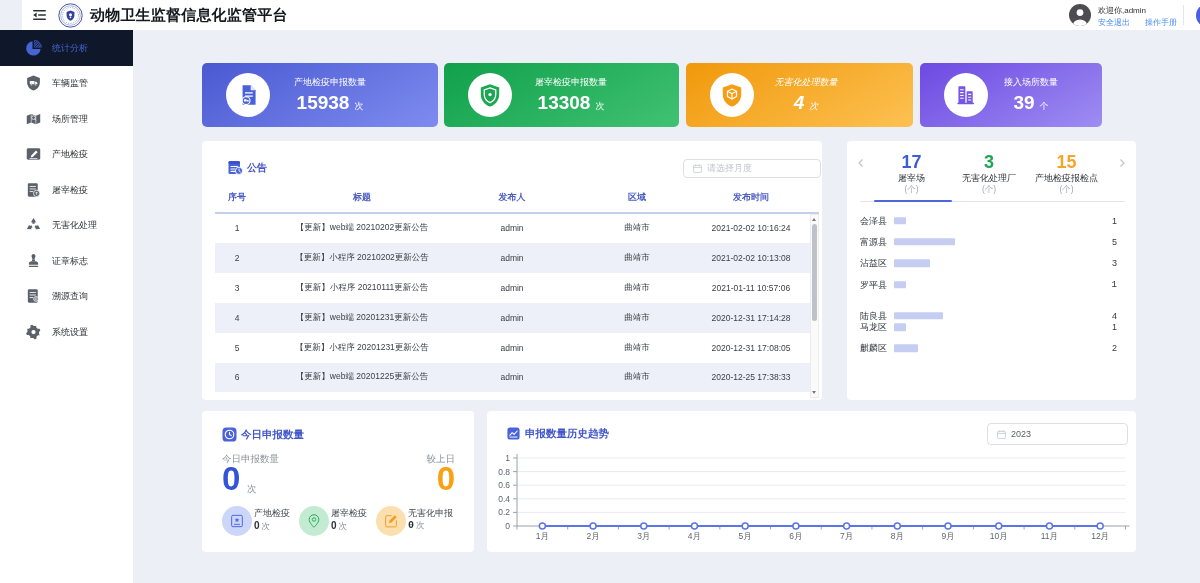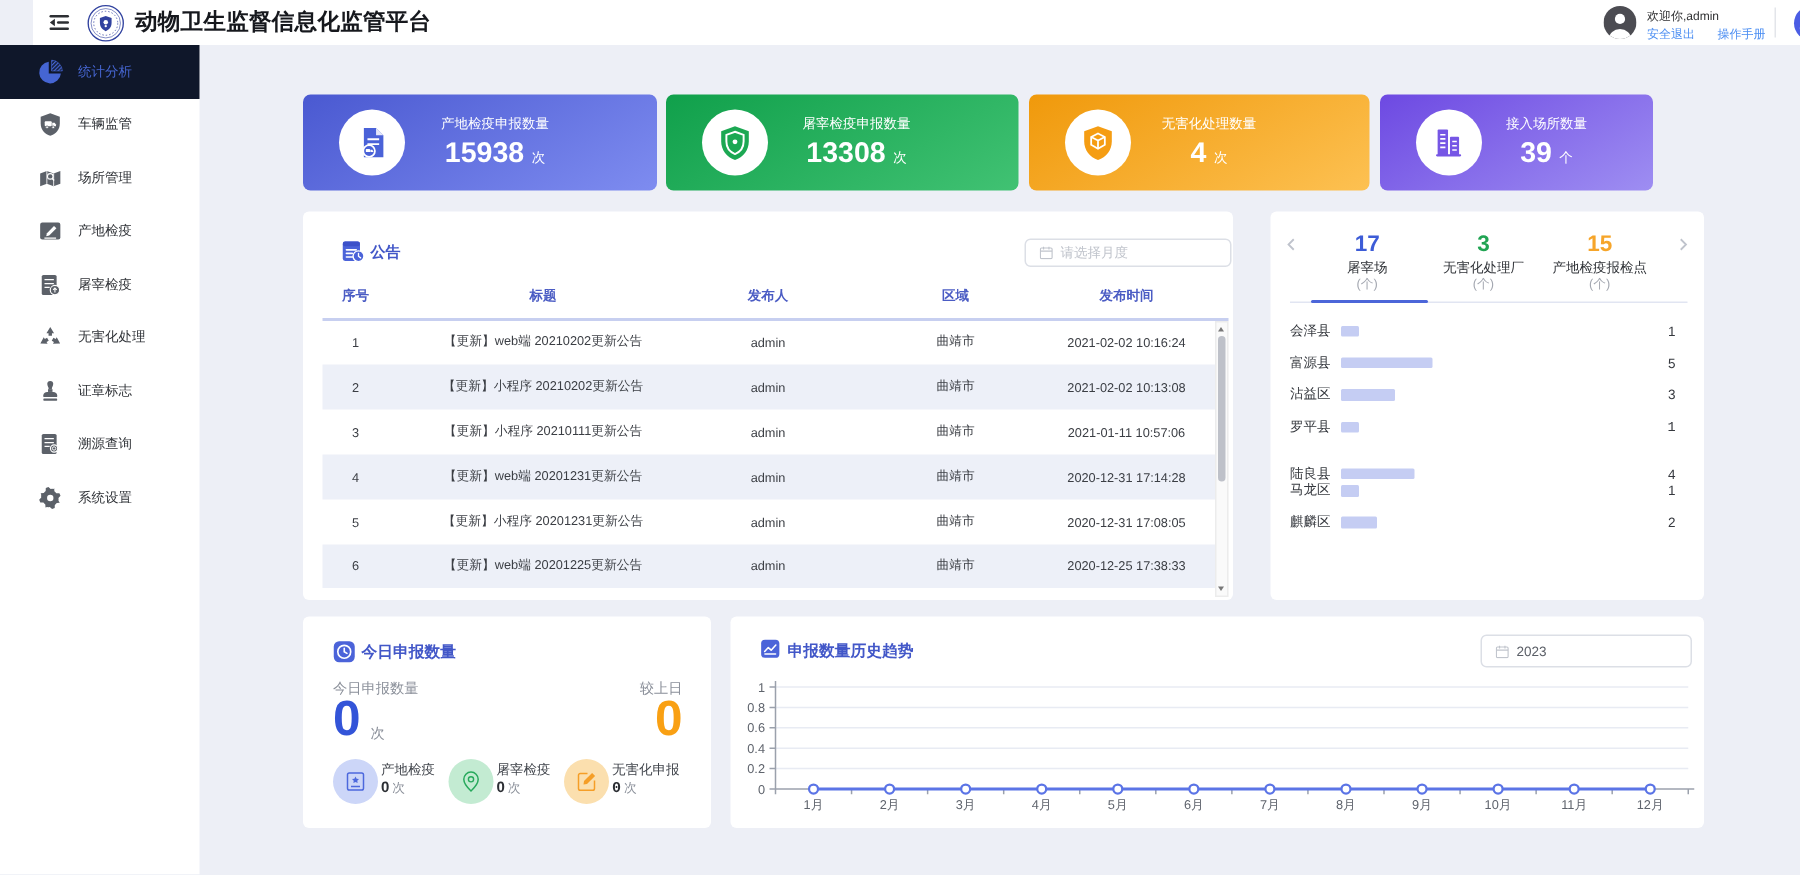--- a/index.html
+++ b/index.html
@@ -65,21 +65,21 @@
   .sb-arrow.down:after { bottom:2px; border-top:3.5px solid #787878; }
   .sb-thumb { position:absolute; left:1px; top:9px; width:5px; height:97px; background:#bec1c9; border-radius:3px; }
 
   
   #places-card { left:847px; top:141px; width:289px; height:259px; }
   .tab-arrow { position:absolute; top:17px; width:10px; height:10px; color:#bfc3cc; cursor:pointer; }
   .tab-arrow svg { display:block; }
   .tab-arrow.left { left:9px; }
   .tab-arrow.right { right:9px; }
   .place-tab { position:absolute; top:13px; width:78px; text-align:center; cursor:pointer; }
-  .pt-num { font-size:15px; font-weight:bold; line-height:17px; }
+  .pt-num { font-size:18px; font-weight:bold; line-height:17px; }
   .pt-label { font-size:9px; color:#2f3237; line-height:12px; margin-top:1px; white-space:nowrap; }
   .pt-unit { font-size:8.5px; color:#a3a7b0; line-height:11px; }
   .tabs-divider { position:absolute; left:13px; top:60px; width:265px; height:1px; background:#e1e5f2; }
   .tabs-underline { position:absolute; left:27px; top:58.5px; width:78px; height:2.8px; background:#4c66d9; border-radius:1px; }
   .bar-row { position:absolute; left:13px; width:257px; height:21.3px; }
   .bar-label { position:absolute; left:0; top:50%; transform:translateY(-50%); font-size:9px; color:#35383e; white-space:nowrap; }
   .bar-track { position:absolute; left:33.5px; top:50%; transform:translateY(-50%); height:7.5px; border-radius:1px; background:#c5cdf3; }
   .bar-value { position:absolute; right:0; top:50%; transform:translateY(-50%); font-size:9px; color:#35383e; }
 
   
@@ -279,21 +279,21 @@
           <path d="M12 2 L20.5 5 V11.2 C20.5 16.8 17 21 12 22.7 C7 21 3.5 16.8 3.5 11.2 V5 Z" fill="#1ca853"></path>
       <path d="M12 5.4 L17.3 7.3 V11.4 C17.3 15 15.2 17.8 12 19.1 C8.8 17.8 6.7 15 6.7 11.4 V7.3 Z" fill="none" stroke="#fff" stroke-width="1.2"></path>
       <circle cx="12" cy="11.6" r="1.5" fill="#fff"></circle>
         </svg>
       </div>
       <div class="stat-text" style="left: 68px; width: 118px;">
         <div class="stat-label">屠宰检疫申报数量</div>
         <div class="stat-value-row"><span class="stat-value">13308</span><span class="stat-unit">次</span></div>
       </div>
     </div>
-    <div class="stat-card" style="left: 686px; width: 227px; background: linear-gradient(150deg, rgb(240, 153, 11), rgb(253, 193, 82));">
+    <div class="stat-card" style="left: 686px; width: 227px; background: linear-gradient(150deg, rgb(240, 153, 11), rgb(253, 193, 82)); font-style: italic;">
       <div class="stat-circle">
         <svg width="26" height="26" viewBox="0 0 24 24">
           <path d="M12 2 L20.5 5 V11.2 C20.5 16.8 17 21 12 22.7 C7 21 3.5 16.8 3.5 11.2 V5 Z" fill="#f59d13"></path>
       <path d="M12 6.5 L16.2 8.6 V13.4 L12 15.8 L7.8 13.4 V8.6 Z" fill="none" stroke="#fff" stroke-width="1.1"></path>
       <path d="M7.8 8.6 L12 10.8 L16.2 8.6 M12 10.8 V15.8" fill="none" stroke="#fff" stroke-width="1.1"></path>
         </svg>
       </div>
       <div class="stat-text" style="left: 68px; width: 104px;">
         <div class="stat-label">无害化处理数量</div>
         <div class="stat-value-row"><span class="stat-value">4</span><span class="stat-unit">次</span></div>

